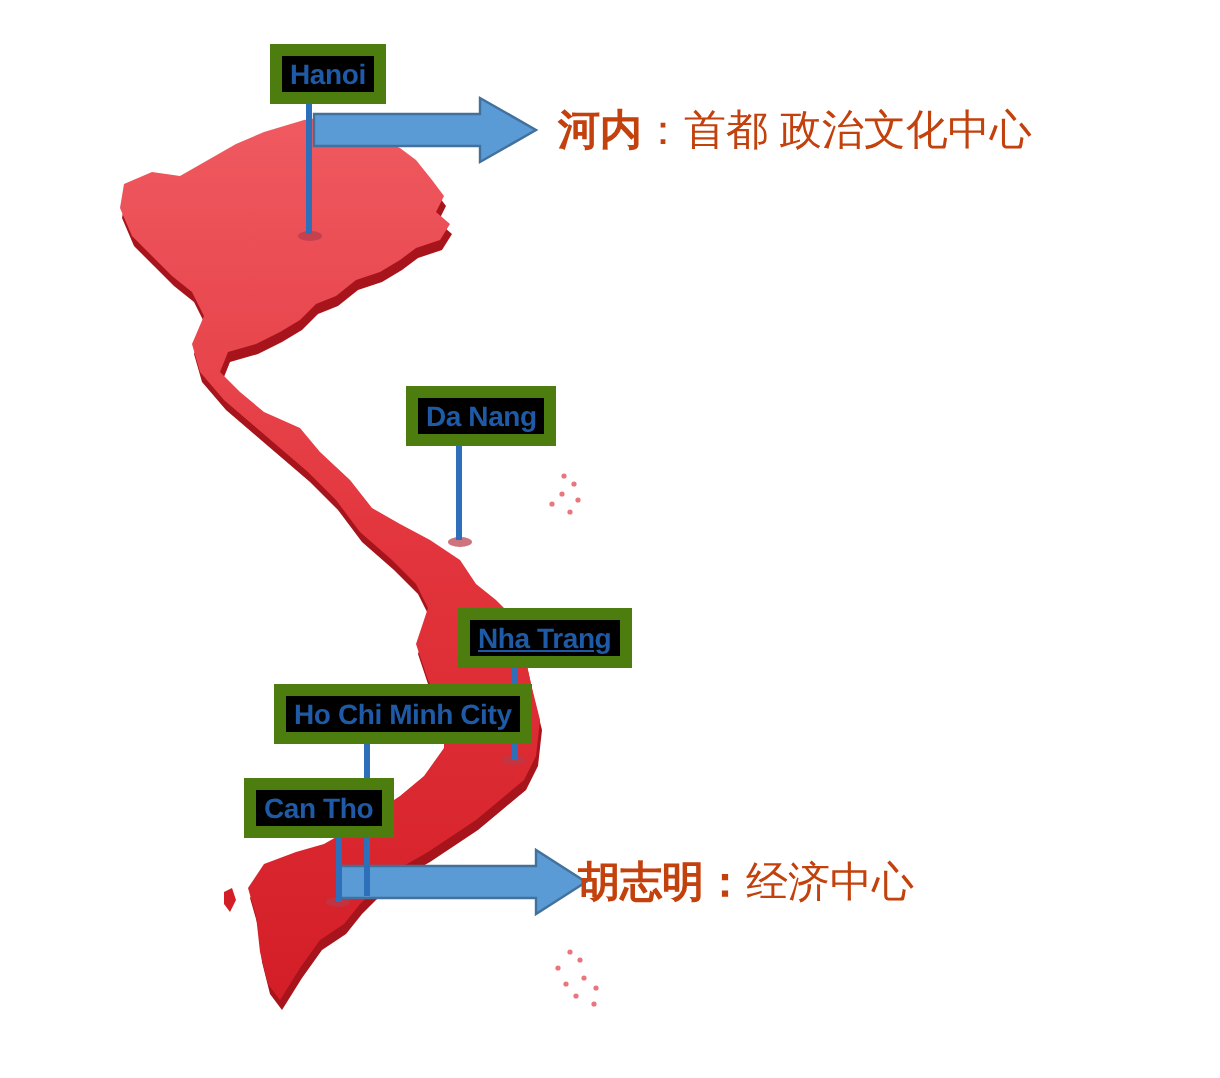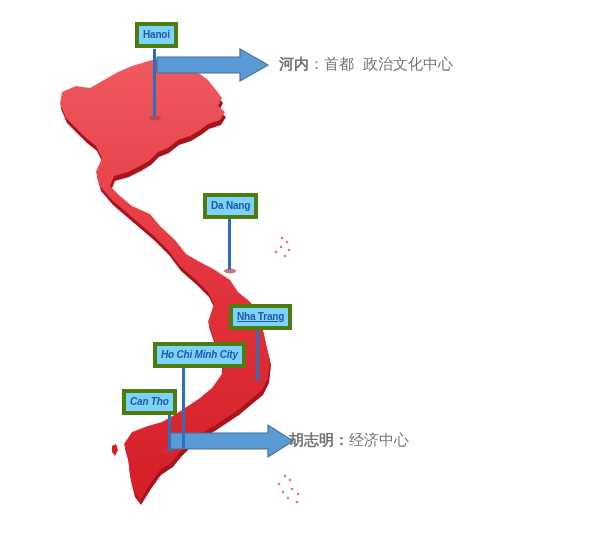--- a/index.html
+++ b/index.html
@@ -1,25 +1,25 @@
 <!DOCTYPE html>
 <html><head>
 <meta charset="utf-8">
 <style>
   html, body { margin:0; padding:0; background:#ffffff; }
   body { width:610px; height:539px; position:relative; overflow:hidden;
          font-family:"Liberation Sans", "DejaVu Sans", sans-serif; }
   #map { position:absolute; left:0; top:0; width:610px; height:539px; }
-  .city-label { position:absolute; background:#7dd3fc; border:4px solid #4d7c0f;
+  .city-label { position:absolute; background:#000000; border:6px solid #4d7c0f;
          color:#1f5aa6; font-family:"Liberation Sans", sans-serif; font-weight:bold;
-         font-size:10px; line-height:14px; padding:2px 4px; white-space:nowrap;
+         font-size:14px; line-height:14px; padding:2px 4px; white-space:nowrap;
          letter-spacing:-0.2px; box-sizing:border-box; text-align:center; }
   .pin { position:absolute; width:3px; background:#2e6fba; }
-  .caption { position:absolute; font-family:Liberation Mono, monospace;
-         font-size:15px; color:#737373; white-space:nowrap; line-height:26px; }
+  .caption { position:absolute; font-family:Liberation Sans, sans-serif;
+         font-size:21px; color:#c2410c; white-space:nowrap; line-height:26px; }
   .caption b { font-weight:bold; }
 </style>
 </head>
 <body>
 
 <svg id="map" viewBox="0 0 610 539" xmlns="http://www.w3.org/2000/svg">
   <defs>
     <linearGradient id="redg" x1="0" y1="0" x2="0" y2="1">
       <stop offset="0" stop-color="#ef5a60"></stop>
       <stop offset="0.5" stop-color="#e2343c"></stop>
@@ -83,21 +83,21 @@
 
 <div class="pin" style="left:153px;top:49px;height:68px;"></div>
 <div class="pin" style="left:228px;top:218px;height:52px;"></div>
 <div class="pin" style="left:256px;top:329px;height:51px;"></div>
 <div class="pin" style="left:182px;top:366px;height:82px;"></div>
 <div class="pin" style="left:168px;top:411px;height:40px;"></div>
 
 <div class="city-label" style="left:135px;top:22px;">Hanoi</div>
 <div class="city-label" style="left:203px;top:193px;text-align:center;">Da Nang</div>
 <div class="city-label" style="left:229px;top:304px;text-decoration:underline;">Nha Trang</div>
-<div class="city-label" style="left:153px;top:342px;font-style:italic;">Ho Chi Minh City</div>
-<div class="city-label" style="left:122px;top:389px;font-style:italic;">Can Tho</div>
+<div class="city-label" style="left:137px;top:342px;">Ho Chi Minh City</div>
+<div class="city-label" style="left:122px;top:389px;">Can Tho</div>
 
 <div class="caption" style="left:279px;top:53px;">
   <b>河内</b><span>：</span><span>首都 政治文化中心</span>
 </div>
 <div class="caption" style="left:289px;top:429px;">
   <b>胡志明</b><b>：</b><span>经济中心</span>
 </div>
 
 </body></html>

